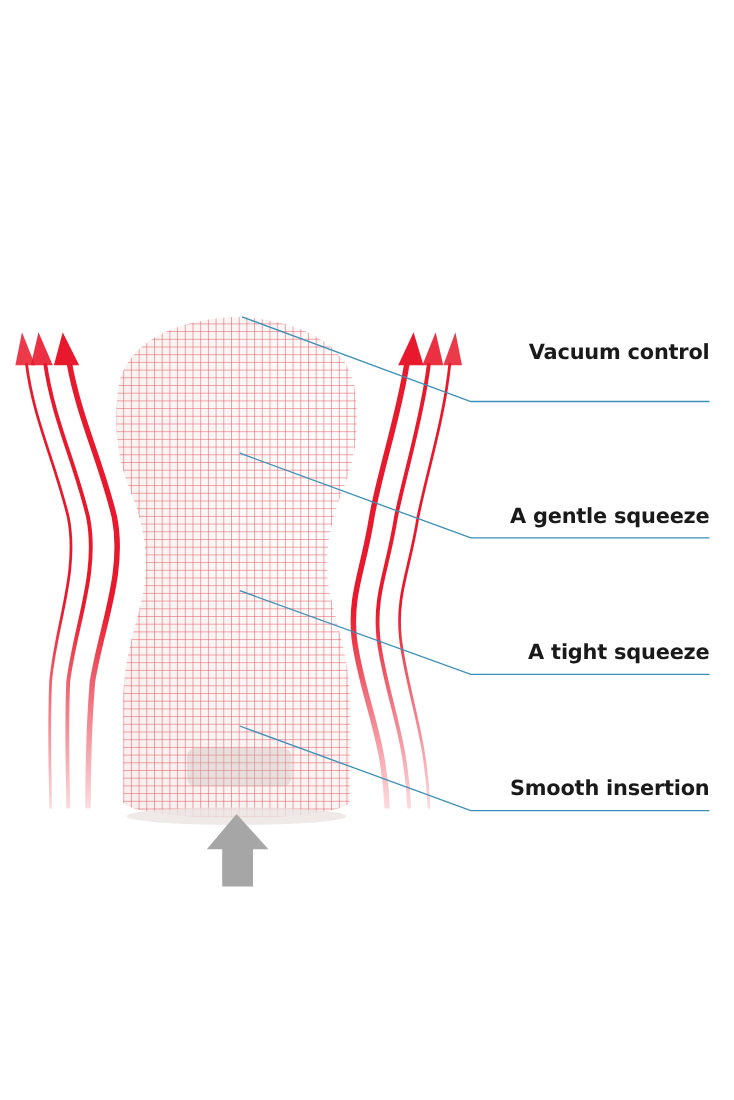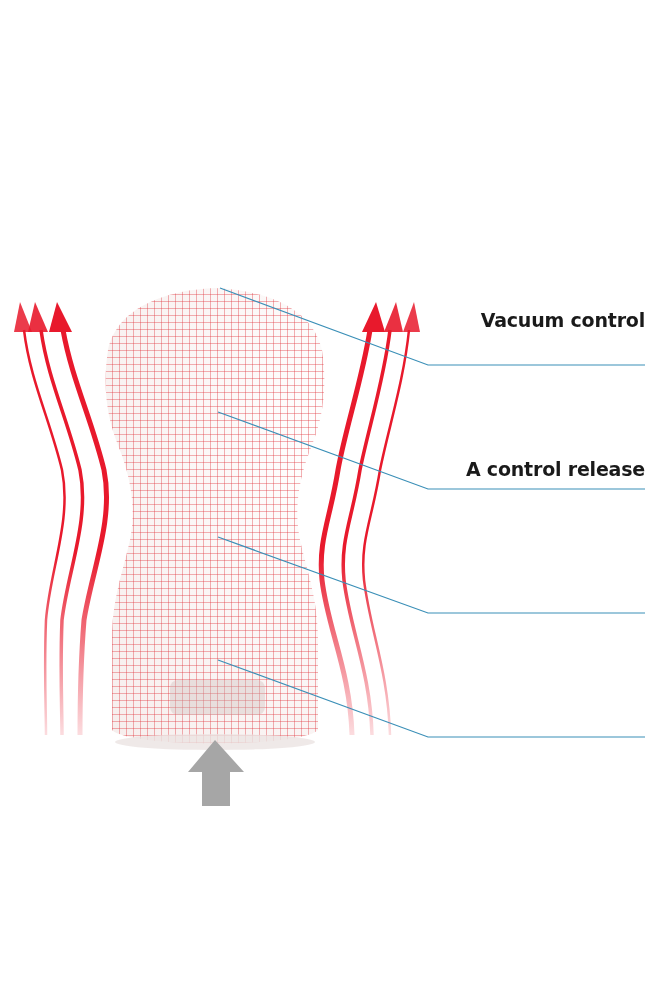--- a/index.html
+++ b/index.html
@@ -88,16 +88,22 @@
       <polyline points="218,412 428,489 645,489"></polyline>
       <polyline points="218,537 428,613 645,613"></polyline>
       <polyline points="218,660 428,737 645,737"></polyline>
     </g>
   </svg>
 
   <div class="label" style="top:308px;">
     <div>Vacuum control</div>
   </div>
   <div class="label" style="top:457px;">
-    <div>A control release</div>
+    <div>A gentle squeeze</div>
+  </div>
+  <div class="label" style="top:581px;">
+    <div>A tight squeeze</div>
+  </div>
+  <div class="label" style="top:705px;">
+    <div>Smooth insertion</div>
   </div>
 
 </div>
 
 </body></html>

